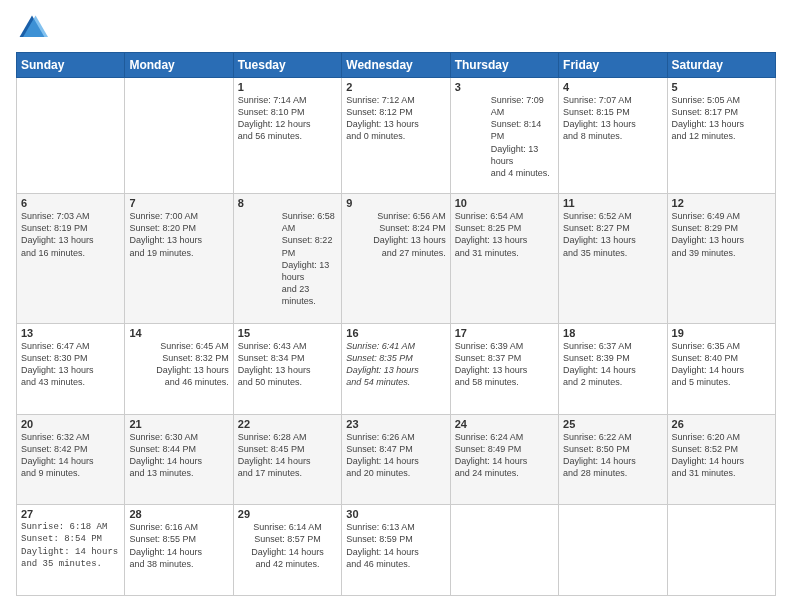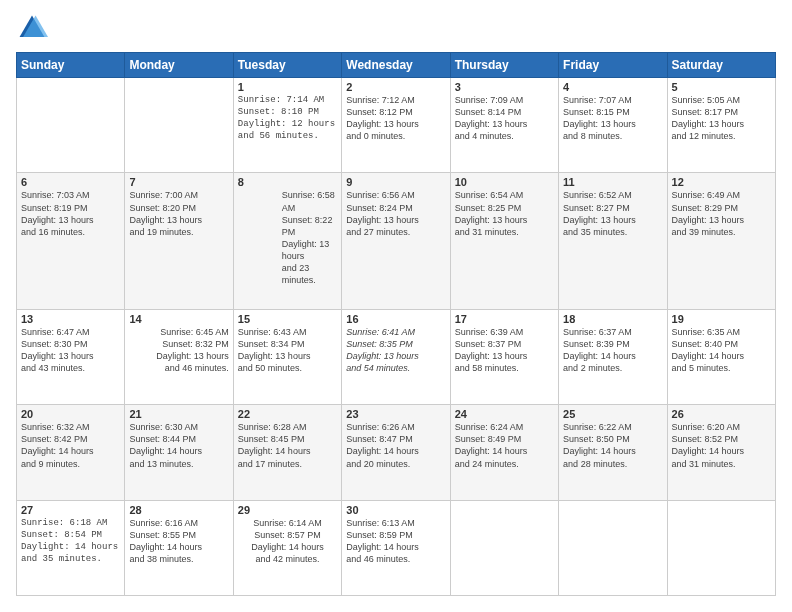--- a/index.html
+++ b/index.html
@@ -136,35 +136,35 @@
           <th>Friday</th>
           <th>Saturday</th>
         </tr>
     </thead>
     <tbody id="calendar-body">
     <tr>
           <td class="empty-cell"></td>
           <td class="empty-cell"></td>
           <td>
             <span class="day-number">1</span>
-            <div class="day-info" style="white-space: pre-line; font-family: Liberation Mono, monospace;">Sunrise: 7:14 AM
+            <div class="day-info" style="white-space: pre-line;">Sunrise: 7:14 AM
 Sunset: 8:10 PM
 Daylight: 12 hours
 and 56 minutes.</div>
           </td>
           <td>
             <span class="day-number">2</span>
             <div class="day-info" style="white-space: pre-line;">Sunrise: 7:12 AM
 Sunset: 8:12 PM
 Daylight: 13 hours
 and 0 minutes.</div>
           </td>
           <td>
             <span class="day-number">3</span>
-            <div class="day-info" style="white-space: pre-line;">Sunrise: 7:09 AM
+            <div class="day-info" style="white-space: pre-line; margin-left: 36px;">Sunrise: 7:09 AM
 Sunset: 8:14 PM
 Daylight: 13 hours
 and 4 minutes.</div>
           </td>
           <td>
             <span class="day-number">4</span>
             <div class="day-info" style="white-space: pre-line;">Sunrise: 7:07 AM
 Sunset: 8:15 PM
 Daylight: 13 hours
 and 8 minutes.</div>
@@ -194,21 +194,21 @@
           </td>
           <td>
             <span class="day-number">8</span>
             <div class="day-info" style="white-space: pre-line; margin-left: 44px;">Sunrise: 6:58 AM
 Sunset: 8:22 PM
 Daylight: 13 hours
 and 23 minutes.</div>
           </td>
           <td>
             <span class="day-number">9</span>
-            <div class="day-info" style="white-space: pre-line;">Sunrise: 6:56 AM
+            <div class="day-info" style="white-space: pre-line; text-align: right;">Sunrise: 6:56 AM
 Sunset: 8:24 PM
 Daylight: 13 hours
 and 27 minutes.</div>
           </td>
           <td>
             <span class="day-number">10</span>
             <div class="day-info" style="white-space: pre-line;">Sunrise: 6:54 AM
 Sunset: 8:25 PM
 Daylight: 13 hours
 and 31 minutes.</div>

